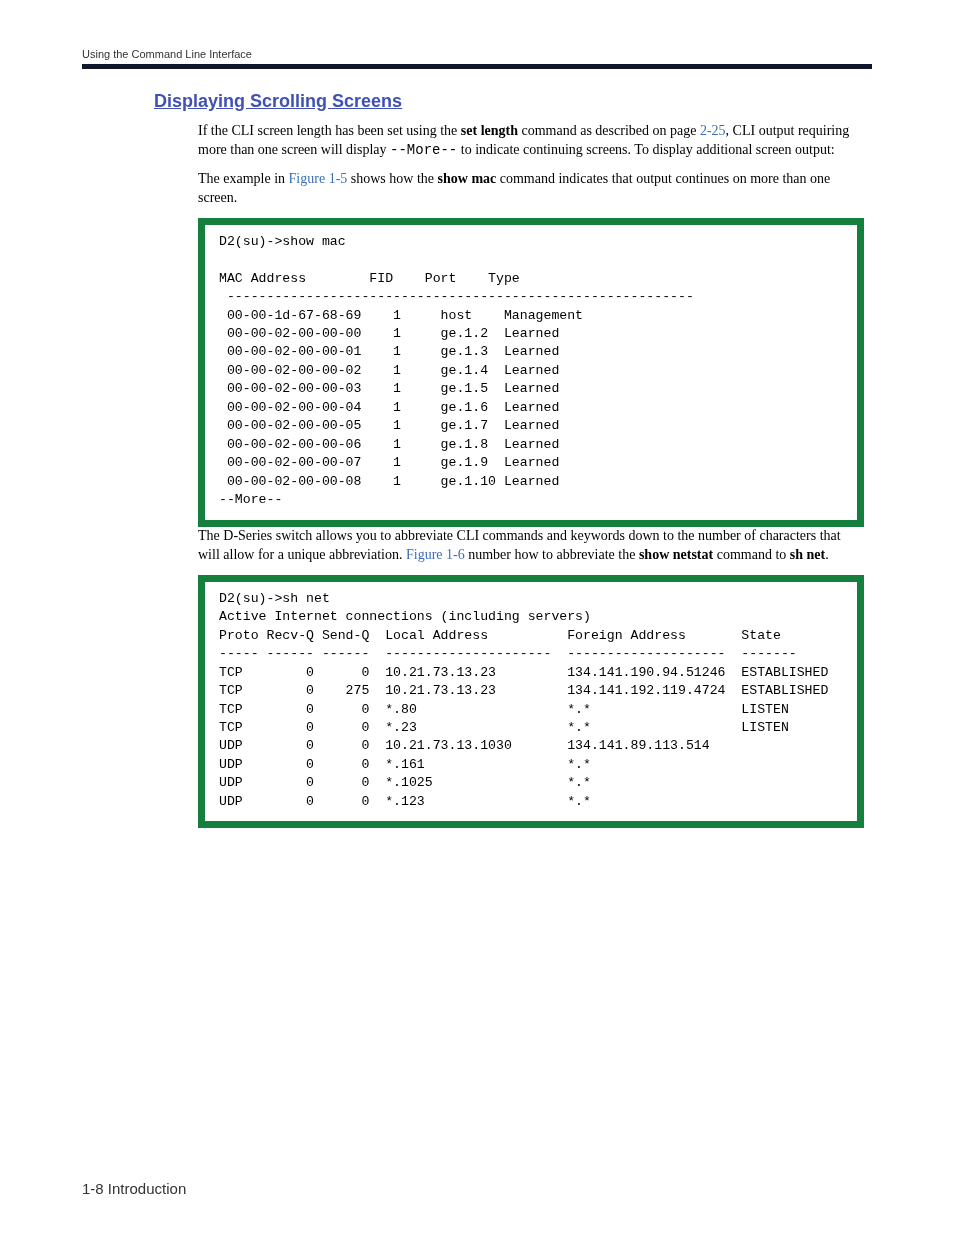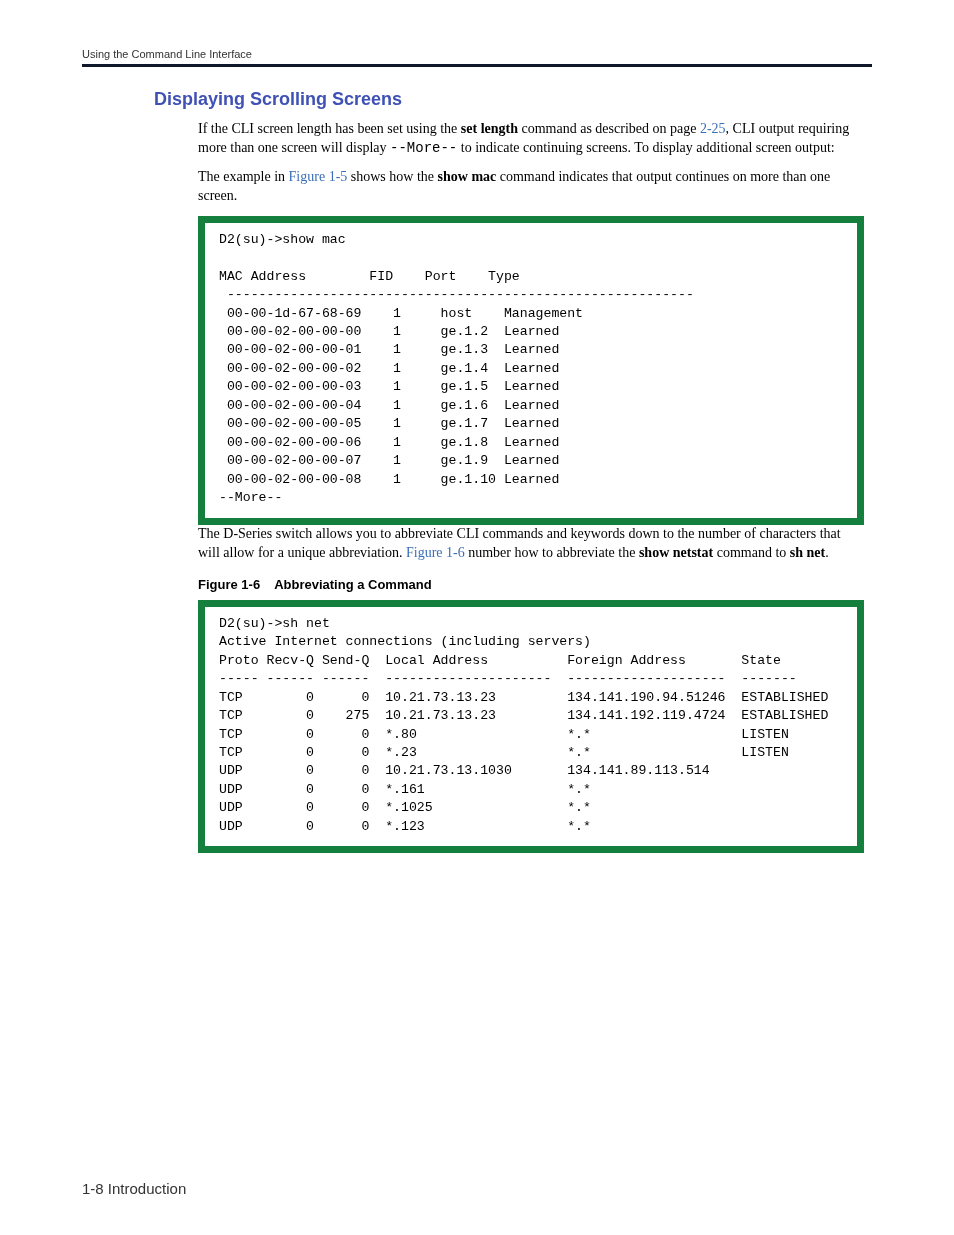--- a/index.html
+++ b/index.html
@@ -17,29 +17,30 @@
   }
   .page {
     padding: 48px 82px 0 82px;
     box-sizing: border-box;
   }
   .running-head {
     font-family: Arial, Helvetica, sans-serif;
     font-size: 11px;
     color: #333;
     padding-bottom: 4px;
-    border-bottom: 3px solid #0f172a;
+    border-bottom: 5px solid #0f172a;
     margin-bottom: 22px;
   }
   h2.section {
     font-family: Arial, Helvetica, sans-serif;
     font-weight: bold;
     font-size: 18px;
     color: #3f51b5;
     margin: 0 0 10px 72px;
+    text-decoration: underline;
   }
   .indent-block {
     margin-left: 116px;
     margin-right: 8px;
   }
   .indent-block p {
     margin: 0 0 10px 0;
     line-height: 1.35;
   }
   ul.bullets {
@@ -115,23 +116,20 @@
 <span>--More--</span></div>
 
   </div>
 
 
   <div class="indent-block">
     <p>
       <span>The D-Series switch allows you to abbreviate CLI commands and keywords down to the number of characters that will allow for a unique abbreviation. </span><span class="xref">Figure 1-6</span><span> number how to abbreviate the </span><b>show netstat</b><span> command to </span><b>sh net</b><span>.</span>
     </p>
 
-    <div class="figcap">
-      <span>Figure 1-6</span><span class="gap"></span><span>Abbreviating a Command</span>
-    </div>
 
     <div class="codebox"><span>D2(su)-&gt;sh net</span>
 <span>Active Internet connections (including servers)</span>
 <span>Proto Recv-Q Send-Q  Local Address          Foreign Address       State</span>
 <span>----- ------ ------  ---------------------  --------------------  -------</span>
 <span>TCP        0      0  10.21.73.13.23         134.141.190.94.51246  ESTABLISHED</span>
 <span>TCP        0    275  10.21.73.13.23         134.141.192.119.4724  ESTABLISHED</span>
 <span>TCP        0      0  *.80                   *.*                   LISTEN</span>
 <span>TCP        0      0  *.23                   *.*                   LISTEN</span>
 <span>UDP        0      0  10.21.73.13.1030       134.141.89.113.514</span>

